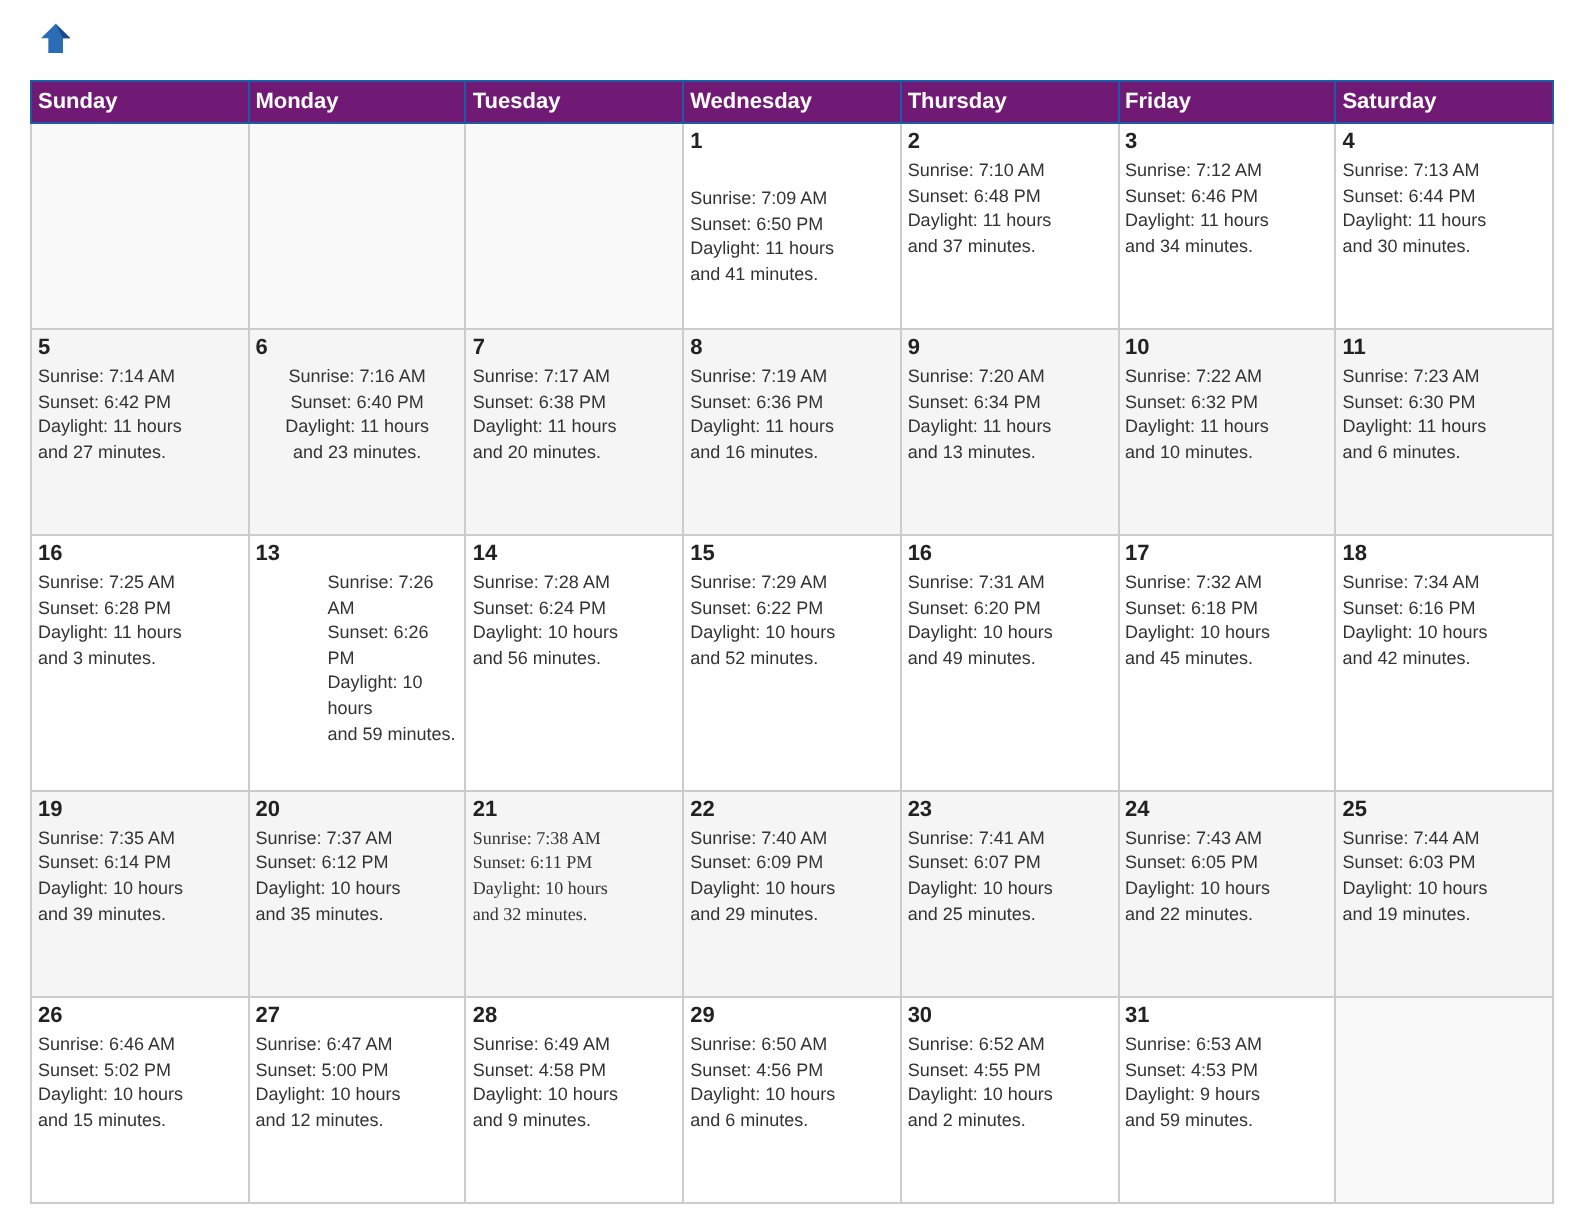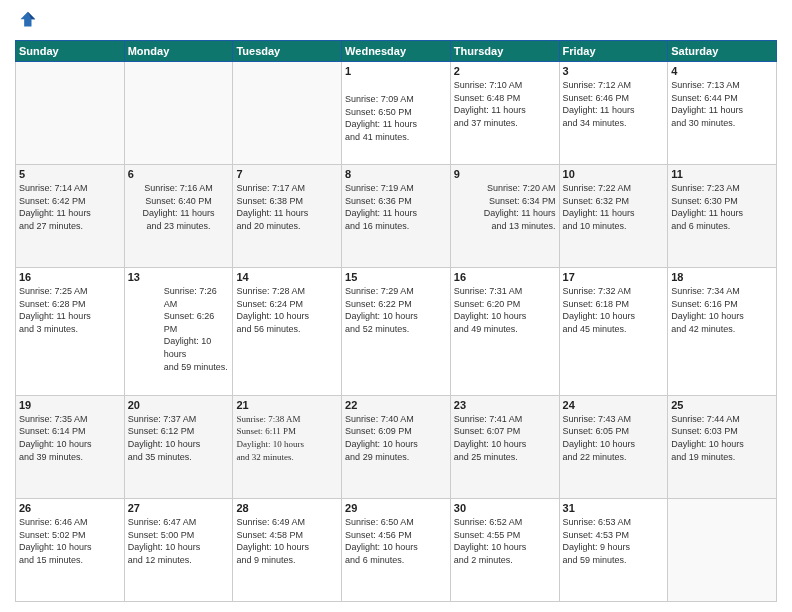--- a/index.html
+++ b/index.html
@@ -55,21 +55,21 @@
       color: #555;
     }
     .calendar {
       flex: 1;
       border: 1px solid #ccc;
       border-collapse: collapse;
       width: 100%;
       table-layout: fixed;
     }
     .calendar th {
-      background: #0f766e;
+      background: #701a75;
       color: #fff;
       font-size: 11px;
       font-weight: bold;
       padding: 4px 3px;
       text-align: left;
       border: 1px solid #1a5ca8;
     }
     .calendar td {
       vertical-align: top;
       border: 1px solid #ccc;
@@ -189,21 +189,21 @@
           </td>
           <td class="row-bg-even">
             <div class="day-num">8</div>
             <div class="day-info" style="white-space: pre-line;">Sunrise: 7:19 AM
 Sunset: 6:36 PM
 Daylight: 11 hours
 and 16 minutes.</div>
           </td>
           <td class="row-bg-even">
             <div class="day-num">9</div>
-            <div class="day-info" style="white-space: pre-line; text-align: right;">Sunrise: 7:20 AM
+            <div class="day-info" style="white-space: pre-line;">Sunrise: 7:20 AM
 Sunset: 6:34 PM
 Daylight: 11 hours
 and 13 minutes.</div>
           </td>
           <td class="row-bg-even">
             <div class="day-num">10</div>
             <div class="day-info" style="white-space: pre-line;">Sunrise: 7:22 AM
 Sunset: 6:32 PM
 Daylight: 11 hours
 and 10 minutes.</div>

